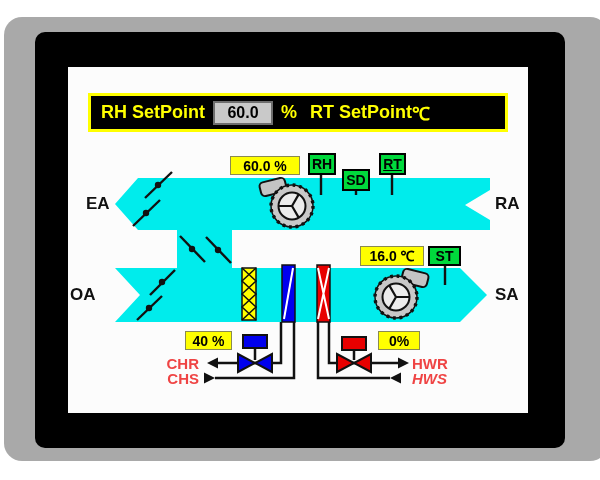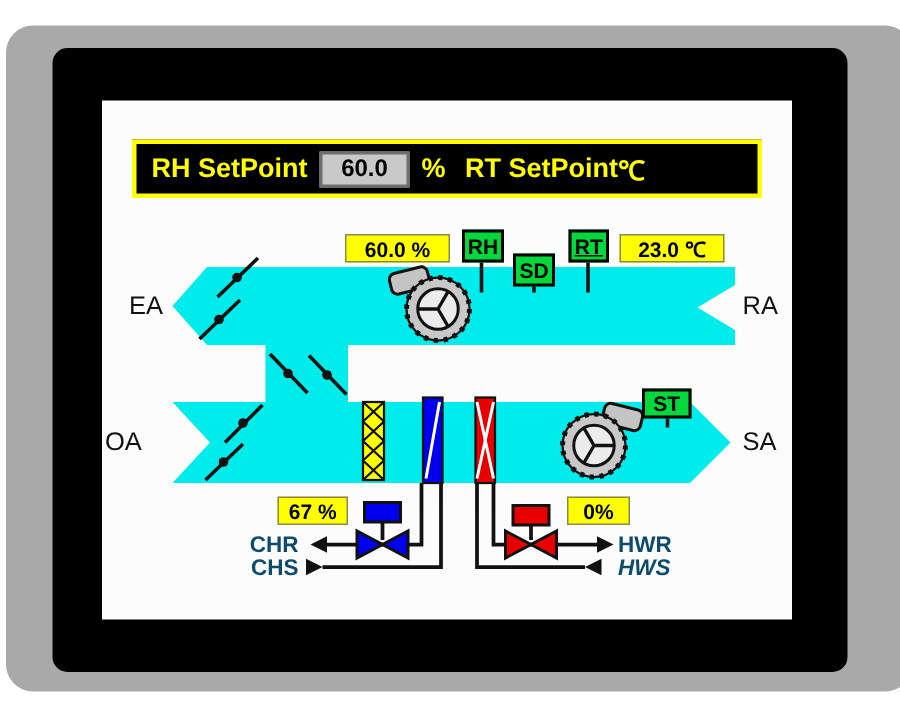--- a/index.html
+++ b/index.html
@@ -15,22 +15,22 @@
   .sp-field{width:56px;height:20px;background:#c9c9c9;border:2px solid #6e6e6e;color:#000;
             display:flex;align-items:center;justify-content:center;font-size:16px;font-weight:bold;margin:0 8px;}
   .sp-unit{white-space:nowrap;}
   .gap2{margin-left:13px;}
 
   .badge{position:absolute;font-weight:bold;color:#000;display:flex;align-items:center;justify-content:center;
          z-index:3;font-size:14px;white-space:nowrap;line-height:1;}
   .badge.yellow{background:#ffff00;border:1px solid #8a8a50;}
   .badge.green{background:#00d83c;border:2px solid #000;font-size:14px;}
 
-  .duct-label{position:absolute;font-weight:normal;font-size:17px;color:#111;z-index:3;line-height:1;}
-  .pipe-label{position:absolute;font-weight:bold;font-size:15px;color:#0c4a6e;z-index:3;width:36px;line-height:1;}
+  .duct-label{position:absolute;font-weight:bold;font-size:17px;color:#111;z-index:3;line-height:1;}
+  .pipe-label{position:absolute;font-weight:bold;font-size:15px;color:#ef4444;z-index:3;width:36px;line-height:1;}
   .r{text-align:right;}
 </style>
 </head>
 <body>
 
 <div class="monitor">
   <div class="frame">
     <div class="screen">
 
       <svg class="diagram" width="460" height="346" viewBox="0 0 460 346">
@@ -130,25 +130,25 @@
         <span class="sp-field">60.0</span>
         <span class="sp-unit">%</span>
         <span class="sp-label gap2">RT SetPoint</span>
         <span class="sp-unit">℃</span>
       </div>
 
       <div class="badge yellow" style="left:162px;top:89px;width:68px;height:17px;">60.0 %</div>
       <div class="badge green" style="left:240px;top:86px;width:24px;height:18px;">RH</div>
       <div class="badge green" style="left:274px;top:86px;width:24px;height:18px;margin-top:16px;">SD</div>
       <div class="badge green" style="left:311px;top:86px;width:23px;height:18px;text-decoration:underline;">RT</div>
-      <div class="badge yellow" style="left:345px;top:89px;width:68px;height:17px;">23.0 ℃</div>
 
-      <div class="badge green" style="left:360px;top:192px;width:29px;height:16px;">ST</div>
+      <div class="badge yellow" style="left:292px;top:179px;width:62px;height:18px;">16.0 ℃</div>
+      <div class="badge green" style="left:360px;top:179px;width:29px;height:16px;">ST</div>
 
-      <div class="badge yellow" style="left:117px;top:264px;width:45px;height:17px;">67 %</div>
+      <div class="badge yellow" style="left:117px;top:264px;width:45px;height:17px;">40 %</div>
       <div class="badge yellow" style="left:310px;top:264px;width:40px;height:17px;">0%</div>
 
       <div class="duct-label" style="left:18px;top:128px;">EA</div>
       <div class="duct-label" style="left:427px;top:128px;">RA</div>
       <div class="duct-label" style="left:2px;top:219px;">OA</div>
       <div class="duct-label" style="left:427px;top:219px;">SA</div>
 
       <div class="pipe-label r" style="left:95px;top:289px;">CHR</div>
       <div class="pipe-label r" style="left:95px;top:304px;">CHS</div>
       <div class="pipe-label" style="left:344px;top:289px;">HWR</div>

